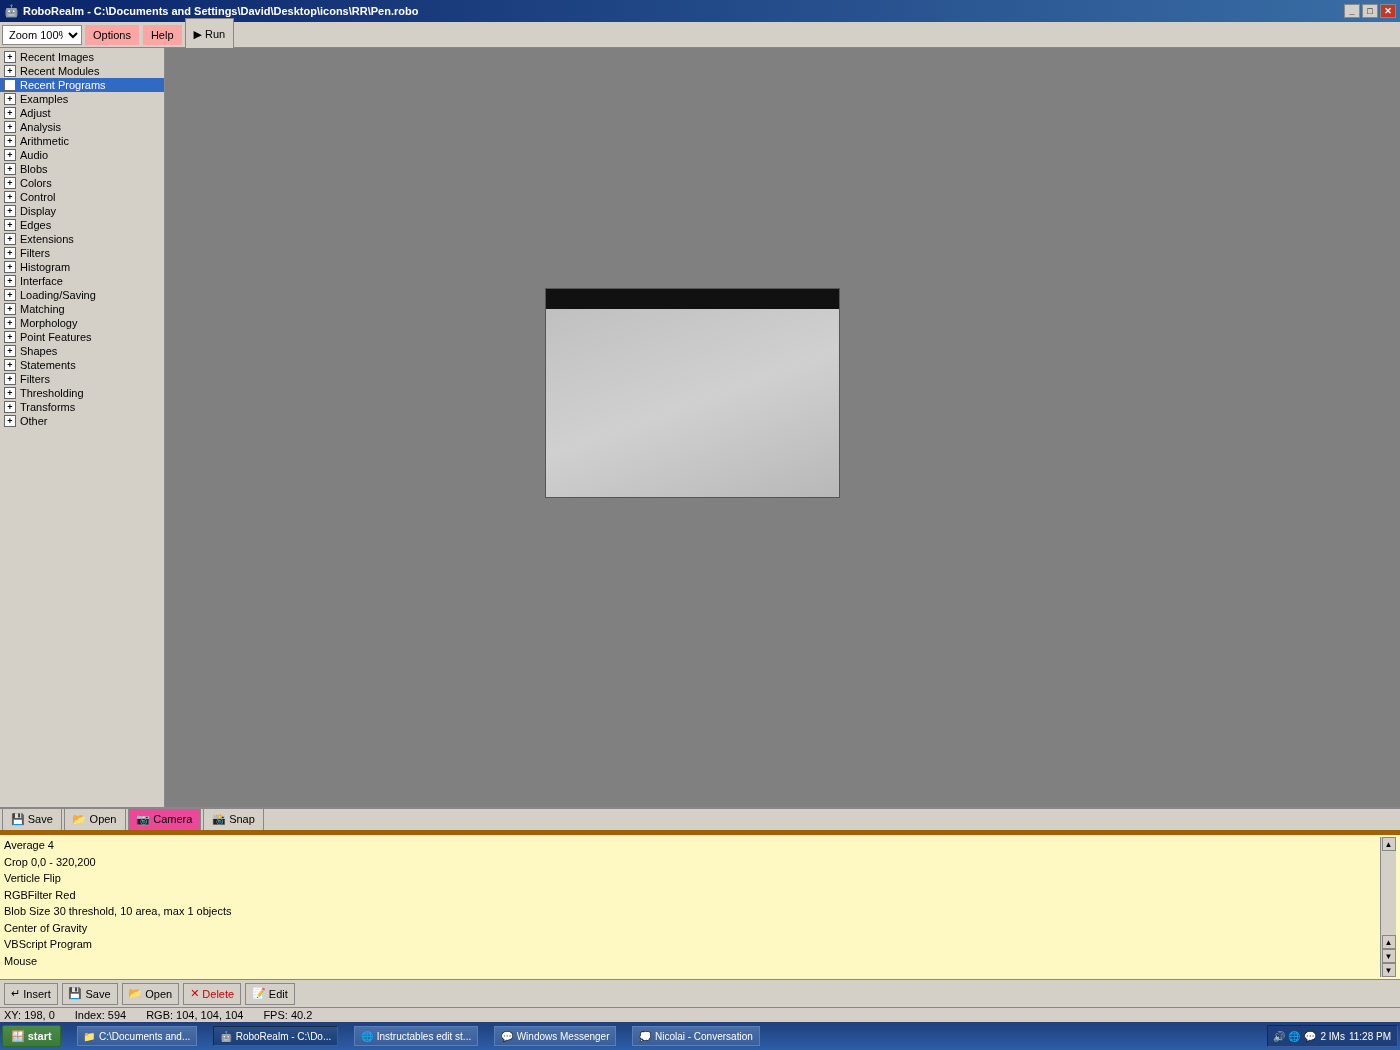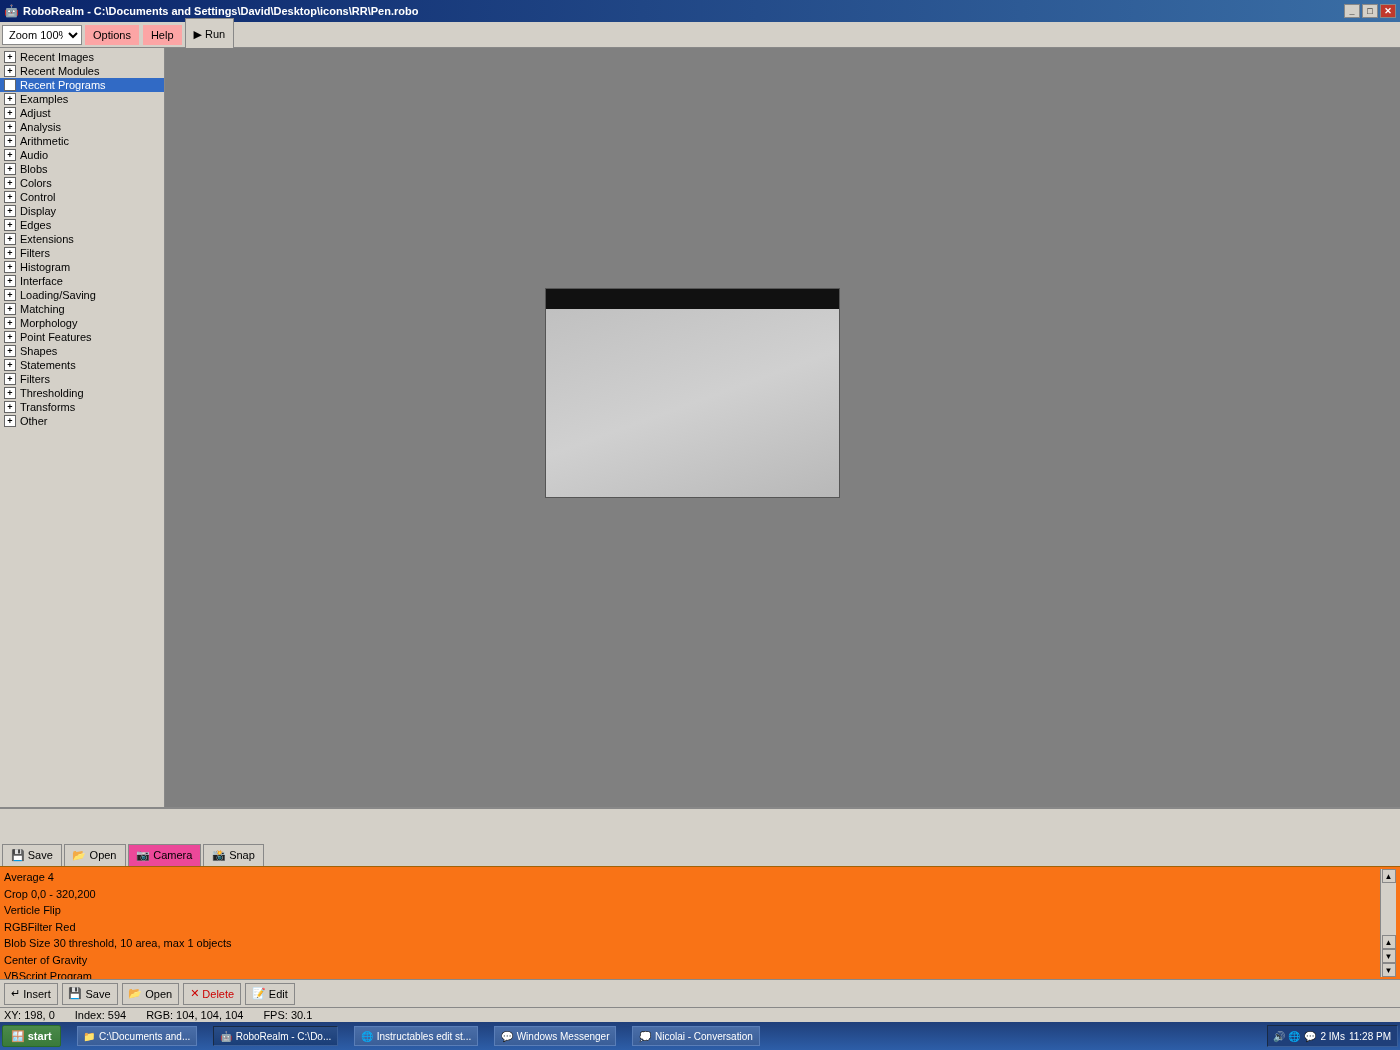--- a/index.html
+++ b/index.html
@@ -142,46 +142,45 @@
     #bottom-section {
       height: 200px;
       display: flex;
       flex-direction: column;
       border-top: 2px solid #888;
     }
 
     
     #tab-bar {
       background: #d4d0c8;
-      border-bottom: 1px solid #a16207;
+      border-bottom: 5px solid #a16207;
       display: flex;
       align-items: flex-end;
       padding: 2px 2px 0 2px;
       height: 26px;
-      margin-top: 32px;
     }
     .tab-btn {
       height: 22px;
       padding: 0 8px;
       background: #d4d0c8;
       border: 1px solid #888;
       border-bottom: none;
       font-size: 11px;
       cursor: pointer;
       display: flex;
       align-items: center;
       gap: 3px;
       margin-right: 2px;
       position: relative;
     }
     .tab-btn.active { background: #ec4899; z-index: 1; }
 
     
     #script-area {
-      background: #f97316;
+      background: #fef9c3;
       flex: 1;
       padding: 2px 4px;
       overflow-y: auto;
       position: relative;
       display: flex;
     }
     #script-list {
       flex: 1;
       font-size: 11px;
       line-height: 1.5;
@@ -515,21 +514,21 @@
         <span>📝</span>
         <span>Edit</span>
       </button>
     </div>
   </div>
 
   <div id="statusbar">
     <span>XY: 198, 0</span>
     <span>Index: 594</span>
     <span>RGB: 104, 104, 104</span>
-    <span>FPS: 30.1</span>
+    <span>FPS: 40.2</span>
   </div>
 </div>
 
 <div id="taskbar">
   <button class="start-btn">🪟 start</button>
   <div class="taskbar-item">
     <span>📁</span>
     <span>C:\Documents and...</span>
   </div>
   <div class="taskbar-item active">

